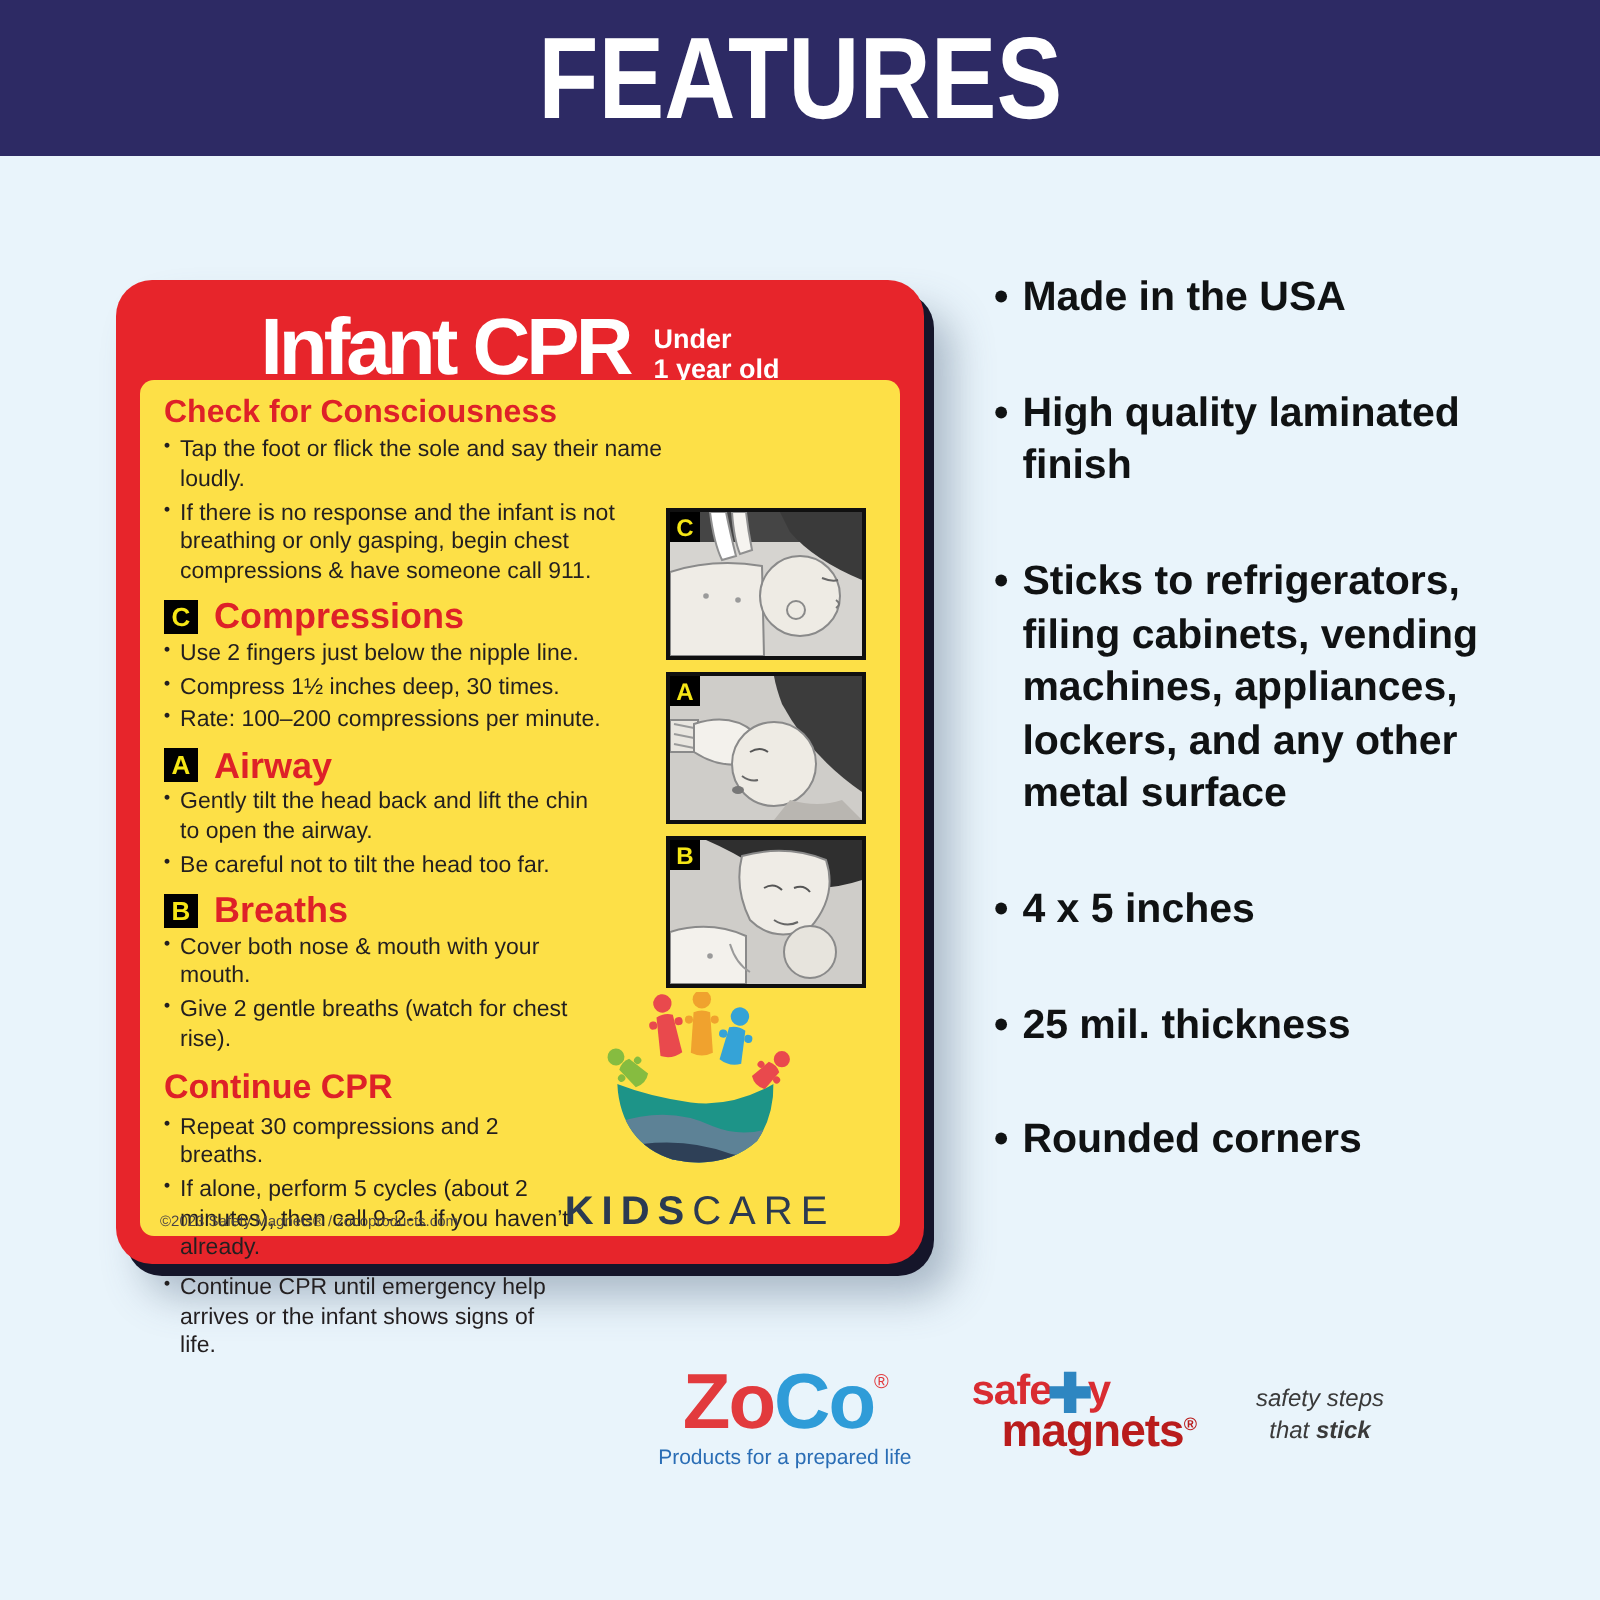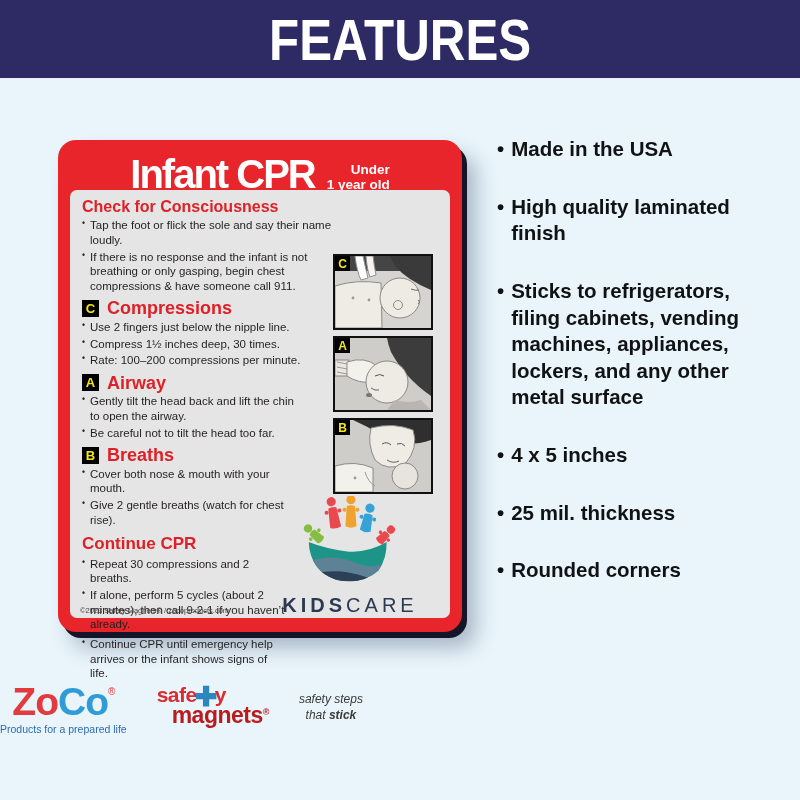--- a/index.html
+++ b/index.html
@@ -10,22 +10,22 @@
   .banner{position:absolute;top:0;left:0;width:800px;height:78px;background:#2d2a64;
           display:flex;align-items:center;justify-content:center;}
   .banner-title{color:#ffffff;font-size:58px;font-weight:800;letter-spacing:0px;
                 transform:scaleX(.85);white-space:nowrap;}
 
   
   .card{position:absolute;left:58px;top:140px;width:404px;height:492px;background:#e7252b;
         border-radius:18px;box-shadow:5px 6px 0 #15152a,14px 16px 20px rgba(90,110,135,.45);}
   .card-header{height:68px;display:flex;align-items:center;justify-content:center;gap:12px;color:#fff;}
   .card-title{font-size:40px;font-weight:800;letter-spacing:-2px;line-height:1;}
-  .age-note{font-size:13.5px;font-weight:700;line-height:1.1;margin-top:8px;text-align:right;}
-  .card-body{position:absolute;left:12px;right:12px;top:50px;bottom:14px;background:#e5e5e5;
+  .age-note{font-size:13.5px;font-weight:700;line-height:1.1;margin-top:8px;}
+  .card-body{position:absolute;left:12px;right:12px;top:50px;bottom:14px;background:#fde047;
              border-radius:7px;padding:8px 10px 6px 12px;box-sizing:border-box;}
 
   .sec-heading{color:#de2128;font-weight:800;font-size:16px;margin:0 0 2px 0;line-height:1.1;}
   .sec-head-row{display:flex;align-items:center;gap:8px;margin:6px 0 1px 0;}
   .letter-badge{width:17px;height:17px;background:#000;color:#f5e616;font-weight:800;font-size:13px;
                 display:flex;align-items:center;justify-content:center;flex:0 0 17px;}
   .abc-heading{color:#de2128;font-weight:800;font-size:18px;line-height:1;}
   .continue-heading{color:#de2128;font-weight:800;font-size:17px;margin:8px 0 2px 0;line-height:1.1;}
 
   ul.blist{list-style:none;margin:0;padding:0;}
@@ -49,21 +49,21 @@
   .kids{font-weight:800;} .care{font-weight:400;}
 
   .copyright{position:absolute;left:10px;bottom:3px;font-size:7.5px;color:#4a4346;}
 
   
   .features{position:absolute;left:497px;top:136px;width:268px;}
   .feature{display:flex;margin-bottom:31px;color:#101213;font-weight:700;font-size:20.5px;line-height:1.3;}
   .feature .fdot{margin-right:7px;}
 
   
-  .footer{position:absolute;top:680px;left:0;width:692px;display:flex;justify-content:flex-start;
+  .footer{position:absolute;top:680px;left:0;width:692px;display:flex;justify-content:flex-end;
           align-items:flex-start;gap:30px;}
   .zoco{text-align:center;margin-top:2px;}
   .zoco-word{font-size:39px;font-weight:800;line-height:1;letter-spacing:-1px;}
   .zo{color:#e23a3d;} .co{color:#2f9cd8;}
   .zoco-reg{font-size:10px;color:#e23a3d;vertical-align:20px;font-weight:400;}
   .zoco-tag{font-size:10.5px;color:#2a6db5;margin-top:2px;white-space:nowrap;}
   .sm{margin-top:4px;}
   .sm-line1{color:#d92c31;font-weight:800;font-size:21px;line-height:1;letter-spacing:-.5px;}
   .sm-plus{color:#2e86c1;font-size:27px;font-weight:800;vertical-align:-4px;margin:0 -2px;}
   .sm-line2{color:#b91c1c;font-weight:700;font-size:23px;line-height:1;letter-spacing:-.5px;

